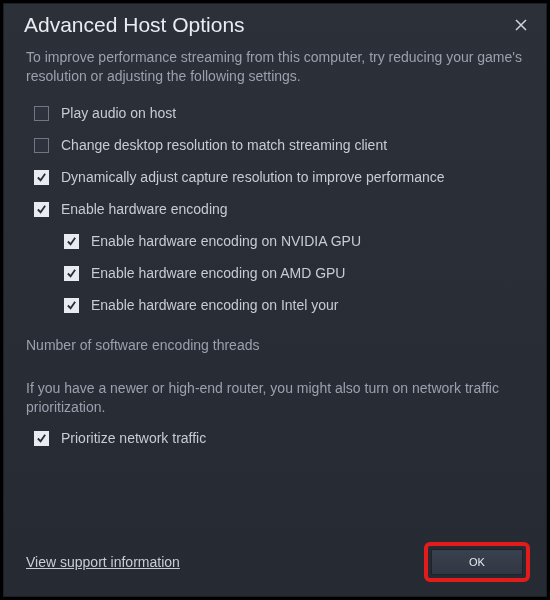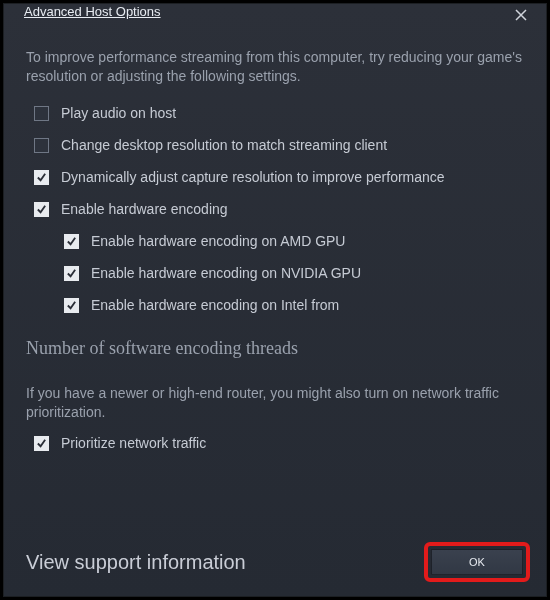--- a/index.html
+++ b/index.html
@@ -21,25 +21,24 @@
       height: 592px;
       background: #2a2e37;
       background: linear-gradient(180deg, #2c3039 0%, #252a33 100%);
       box-shadow: 0 0 0 1px rgba(80,88,100,0.35);
       position: relative;
       color: #c6cbd4;
     }
     .titlebar {
       height: 42px;
       display: flex;
-      align-items: flex-start;
+      align-items: center;
       padding: 0 14px 0 20px;
-      font-size: 13px;
+      font-size: 21px;
       color: #e8ecf2;
-      text-decoration: underline;
     }
     .titlebar .title { flex: 1; }
     .close {
       width: 22px; height: 22px;
       display: flex; align-items: center; justify-content: center;
       color: #d0d4db;
       cursor: pointer;
     }
     .close svg { width: 12px; height: 12px; }
     .content {
@@ -76,24 +75,23 @@
     .cb svg { display: none; }
     .cb.checked svg { display: block; width: 11px; height: 11px; }
     .check-label {
       color: #c6cbd4;
       font-size: 14px;
       cursor: pointer;
     }
     .subgroup { padding-left: 30px; }
     .field-label {
       color: #9aa1ad;
-      font-size: 18px;
+      font-size: 14px;
       margin-top: 14px;
       margin-bottom: 24px;
-      font-family: Liberation Serif, serif;
     }
     .select {
       background: linear-gradient(180deg, #39404d 0%, #303743 100%);
       border: 1px solid rgba(20,22,28,0.55);
       height: 28px;
       width: 100%;
       display: flex;
       align-items: center;
       padding: 0 10px;
       color: #d6dae2;
@@ -115,21 +113,22 @@
     }
     .footer {
       position: absolute;
       left: 22px; right: 16px; bottom: 14px;
       display: flex;
       align-items: center;
       justify-content: space-between;
     }
     .link {
       color: #c9cdd6;
-      font-size: 20px;
+      text-decoration: underline;
+      font-size: 14px;
       cursor: pointer;
     }
     .ok-wrap {
       border: 4px solid #e21b1b;
       border-radius: 6px;
       padding: 3px;
     }
     .ok-btn {
       background: linear-gradient(180deg, #3a414e 0%, #313844 100%);
       border: 1px solid rgba(15,17,22,0.6);
@@ -185,43 +184,43 @@
         <div class="check-row">
           <div class="cb checked">
               <svg viewBox="0 0 12 12">
                 <path d="M2 6 L5 9 L10 2" stroke="#2a2e37" stroke-width="2" fill="none"></path>
               </svg>
             </div>
           <span class="check-label">Enable hardware encoding</span>
         </div>
 
         <div class="subgroup">
+          <div class="check-row">
+            <div class="cb checked">
+                <svg viewBox="0 0 12 12">
+                  <path d="M2 6 L5 9 L10 2" stroke="#2a2e37" stroke-width="2" fill="none"></path>
+                </svg>
+              </div>
+            <span class="check-label">Enable hardware encoding on NVIDIA GPU</span>
+          </div>
           <div class="check-row">
             <div class="cb checked">
                 <svg viewBox="0 0 12 12">
                   <path d="M2 6 L5 9 L10 2" stroke="#2a2e37" stroke-width="2" fill="none"></path>
                 </svg>
               </div>
             <span class="check-label">Enable hardware encoding on AMD GPU</span>
           </div>
           <div class="check-row">
             <div class="cb checked">
                 <svg viewBox="0 0 12 12">
                   <path d="M2 6 L5 9 L10 2" stroke="#2a2e37" stroke-width="2" fill="none"></path>
                 </svg>
               </div>
-            <span class="check-label">Enable hardware encoding on NVIDIA GPU</span>
-          </div>
-          <div class="check-row">
-            <div class="cb checked">
-                <svg viewBox="0 0 12 12">
-                  <path d="M2 6 L5 9 L10 2" stroke="#2a2e37" stroke-width="2" fill="none"></path>
-                </svg>
-              </div>
-            <span class="check-label">Enable hardware encoding on Intel from</span>
+            <span class="check-label">Enable hardware encoding on Intel your</span>
           </div>
         </div>
       </div>
 
       <div class="field-label">Number of software encoding threads</div>
 
       <div class="router-note">If you have a newer or high-end router, you might also turn on network traffic prioritization.</div>
 
       <div class="checkgroup">
         <div class="check-row">

